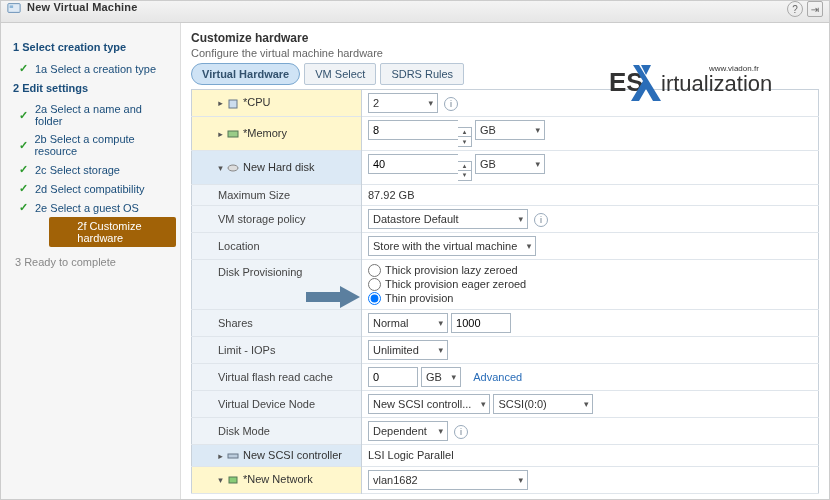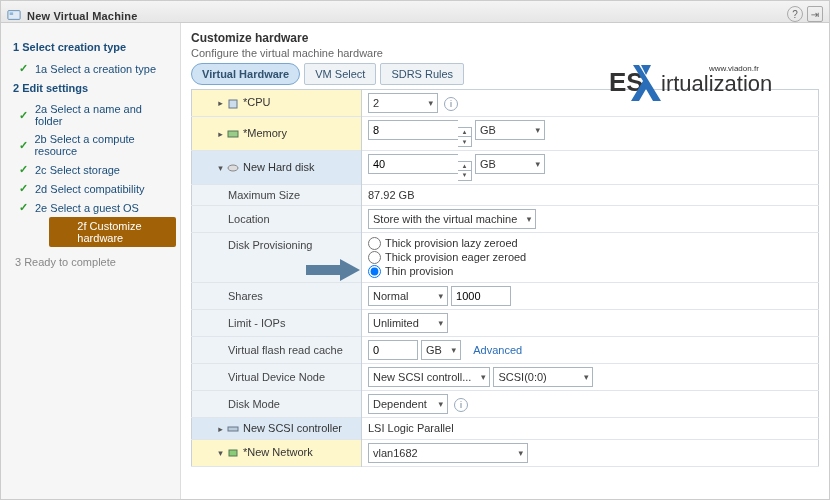--- a/index.html
+++ b/index.html
@@ -1,18 +1,18 @@
 <!DOCTYPE html>
 <html><head>
 <meta charset="utf-8">
 <style>
   * { box-sizing: border-box; font-family: Arial, Helvetica, sans-serif; }
   body { margin:0; background:#fff; font-size:11px; color:#333; }
   .window { width:830px; height:500px; display:flex; flex-direction:column; border:1px solid #ccc; }
-  .titlebar { background:linear-gradient(#f4f4f4,#e6e6e6); border-bottom:1px solid #ccc; height:22px; display:flex; align-items:flex-end; padding:0 6px; }
+  .titlebar { background:linear-gradient(#f4f4f4,#e6e6e6); border-bottom:1px solid #ccc; height:22px; display:flex; align-items:flex-start; padding:0 6px; }
   .titlebar .ticon { width:14px; height:14px; margin-right:6px; }
   .titlebar .title { font-weight:bold; letter-spacing:0.2px; }
   .titlebar .spacer { flex:1; }
   .help-btn,.arrow-btn { width:16px; height:16px; border:1px solid #aaa; border-radius:8px; display:flex; align-items:center; justify-content:center; font-size:10px; color:#666; margin-left:4px; cursor:pointer; }
   .arrow-btn { border-radius:2px; }
 
   .body { flex:1; display:flex; overflow:hidden; }
   .sidebar { width:180px; background:#f6f6f6; border-right:1px solid #ddd; padding:14px 4px 0 4px; }
   .step-h { font-weight:bold; color:#1a4d7a; margin:4px 0 6px 8px; }
   .substep { display:flex; align-items:center; padding:3px 4px 3px 14px; color:#1a4d7a; border-radius:2px; }
@@ -25,21 +25,21 @@
   .subtext { color:#666; margin-bottom:4px; }
   .logo { position:absolute; top:40px; right:20px;margin-left:8px; }
 
   .tabs { display:flex; gap:4px; margin-bottom:4px; }
   .tab { padding:4px 10px; border:1px solid #b8c7d6; background:#f0f3f6; border-radius:2px; color:#33526e; cursor:pointer; }
   .tab.active { background:#cfe3f5; border-color:#7aa7cf; font-weight:bold;border-radius:11px; }
 
   table.cfg { width:100%; border-collapse:collapse; border:1px solid #c8d1da; }
   table.cfg tr { border-bottom:1px solid #dfe5eb; }
   td.label { width:170px; padding:4px 6px 4px 24px; background:#dce9f5; border-right:1px solid #c8d1da; vertical-align:middle; }
-  td.label.sub { background:#eef3f8; padding-left:36px; color:#444; }
+  td.label.sub { background:#eef3f8; padding-left:26px; color:#444; }
   td.label.req { background:#fff7cc; }
   td.val { padding:3px 6px; background:#fff; vertical-align:middle; }
   .expander { display:inline-block; width:9px; height:9px; text-align:center; line-height:9px; font-size:9px; color:#555; cursor:pointer; margin-right:2px; }
   .row-icon { display:inline-block; width:12px; height:12px; margin-right:4px; vertical-align:middle; }
   .sel,input[type=text] { border:1px solid #a9b6c2; background:#fff; height:20px; padding:0 4px; font-size:11px; }
   .sel { display:inline-flex; align-items:center; min-width:70px; position:relative; padding-right:18px; cursor:pointer; }
   .sel::after { content:"▾"; position:absolute; right:4px; font-size:9px; color:#555; pointer-events:none; }
   .spinner { display:inline-flex; flex-direction:column; border:1px solid #a9b6c2; border-left:none; height:20px; width:14px; }
   .spinner div { flex:1; display:flex; align-items:center; justify-content:center; font-size:7px; color:#555; cursor:pointer; }
   .spinner div:first-child { border-bottom:1px solid #a9b6c2; }
@@ -145,20 +145,24 @@
           <td class="val"><input type="text" style="width: 90px; border-right: none;" value="40"><span class="spinner">
                   <div>▴</div>
                   <div>▾</div>
                 </span> <span class="sel">GB</span></td>
         </tr>
         <tr>
               <td class="label sub">Maximum Size</td>
               <td class="val">87.92 GB</td>
             </tr>
         <tr>
+              <td class="label sub">VM storage policy</td>
+              <td class="val"><span class="sel" style="min-width:160px">Datastore Default</span><span class="info-icon">i</span></td>
+            </tr>
+        <tr>
               <td class="label sub">Location</td>
               <td class="val"><span class="sel" style="min-width:160px">Store with the virtual machine</span></td>
             </tr>
         <tr>
           <td class="label sub" style="vertical-align:top;padding-top:6px">Disk Provisioning</td>
           <td class="val arrow">
             <div class="radio-row">
                   <input type="radio" name="dp" style="">
                   <span>Thick provision lazy zeroed</span>
                 </div>

